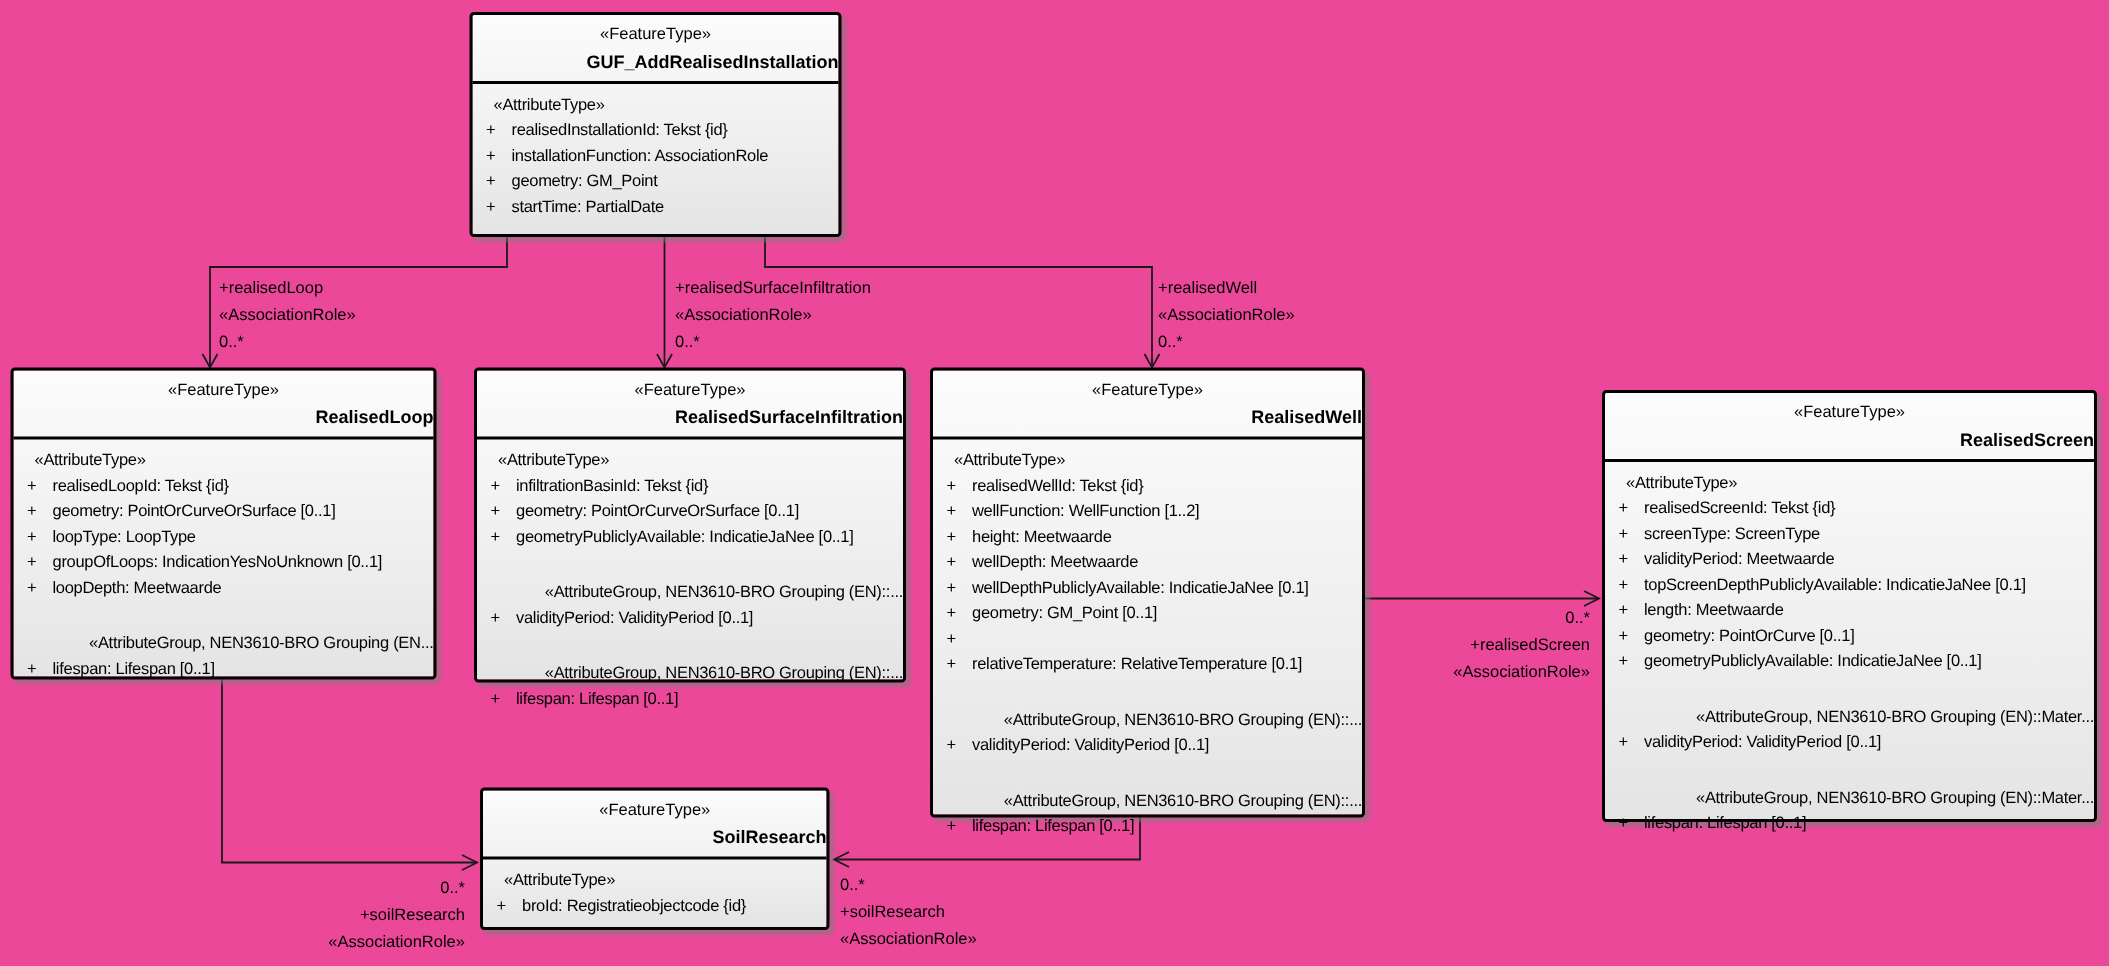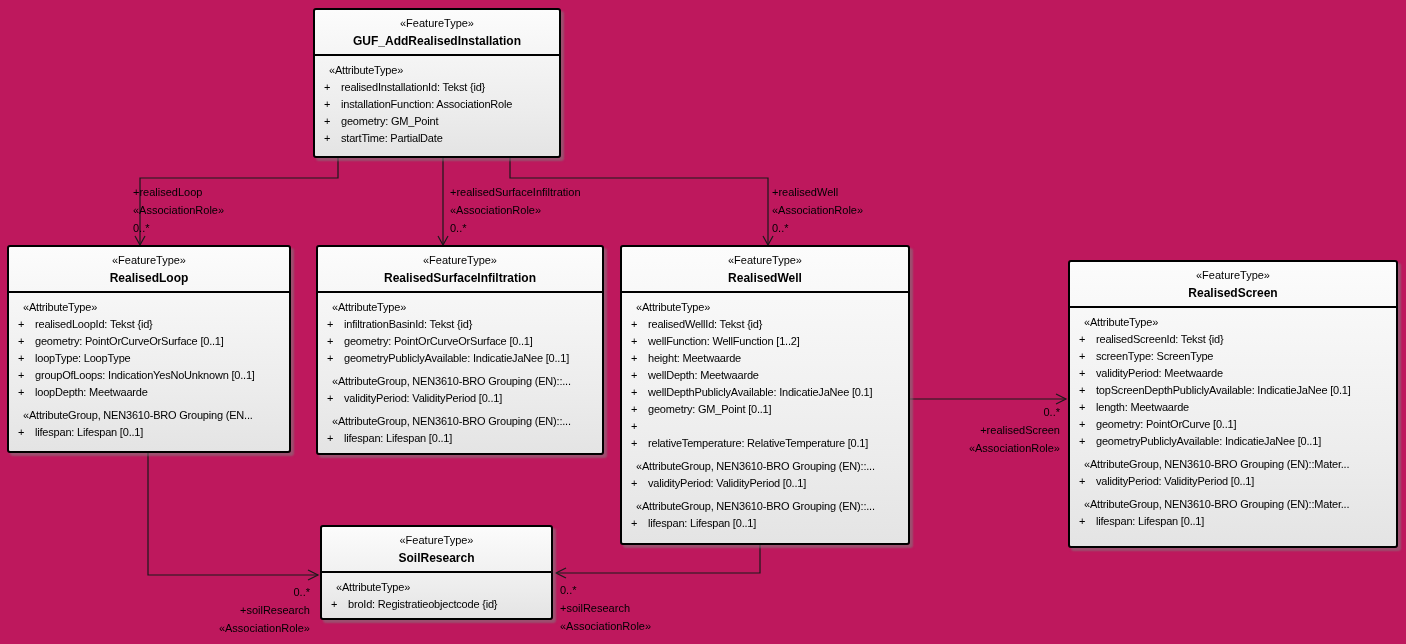--- a/index.html
+++ b/index.html
@@ -1,37 +1,37 @@
 <!DOCTYPE html>
 <html><head>
 <meta charset="utf-8">
 <style>
   * { margin:0; padding:0; box-sizing:border-box; }
   html,body { background:#ffffff; }
   body { font-family:"Liberation Sans","DejaVu Sans",sans-serif; color:#000; }
-  .canvas { position:relative; width:1406px; height:644px; background:#be185d; overflow:hidden; }
+  .canvas { position:relative; width:1406px; height:644px; background:#ec4899; overflow:hidden; }
 
   svg.connectors { position:absolute; left:0; top:0; z-index:1; }
   .conn { fill:none; stroke:#1a1a1a; stroke-width:1.2; }
 
   .uml-class {
     position:absolute; z-index:2;
     border:2px solid #000; border-radius:3px;
     background:linear-gradient(180deg,#fcfcfc 0%,#ececec 70%,#e4e4e4 100%);
     box-shadow:3px 3px 2px rgba(125,125,125,0.55);
   }
   .hdr { height:46px; text-align:center; border-bottom:2px solid #000; padding-top:6px; }
   .stype { font-size:11px; line-height:14px; }
-  .cname { font-size:12px; font-weight:bold; line-height:16px; margin-top:3px; }
+  .cname { font-size:12px; font-weight:bold; line-height:16px; margin-top:3px;text-align:right; }
   .cbody { padding-top:6px; overflow:hidden; }
   .crow { height:17px; line-height:17px; font-size:11px; letter-spacing:-0.2px;
           white-space:nowrap; overflow:hidden; display:flex; }
   .crow .vis { flex:0 0 26px; width:26px; padding-left:9px; }
   .crow.stereo { padding-left:14px; }
-  .crow.group { margin-top:6px; }
+  .crow.group { margin-top:20px;justify-content:flex-end; }
 
   .assoc-label { position:absolute; z-index:3; font-size:11px; line-height:18px; white-space:nowrap; }
   .assoc-label.right { text-align:right; }
 </style>
 </head>
 <body>
 
 <div class="canvas">
 
   <svg class="connectors" width="1406" height="644">
@@ -292,21 +292,21 @@
         <div class="crow stereo">
           <span class="txt">«AttributeType»</span>
         </div>
         <div class="crow">
           <span class="vis">+</span>
           <span class="txt">broId: Registratieobjectcode {id}</span>
         </div>
       </div>
   </div>
 
-  <div class="assoc-label" style="left:133px;top:183px;">
+  <div class="assoc-label" style="left:146px;top:183px;">
     <div>+realisedLoop</div>
     <div>«AssociationRole»</div>
     <div>0..*</div>
   </div>
 
   <div class="assoc-label" style="left:450px;top:183px;">
     <div>+realisedSurfaceInfiltration</div>
     <div>«AssociationRole»</div>
     <div>0..*</div>
   </div>

